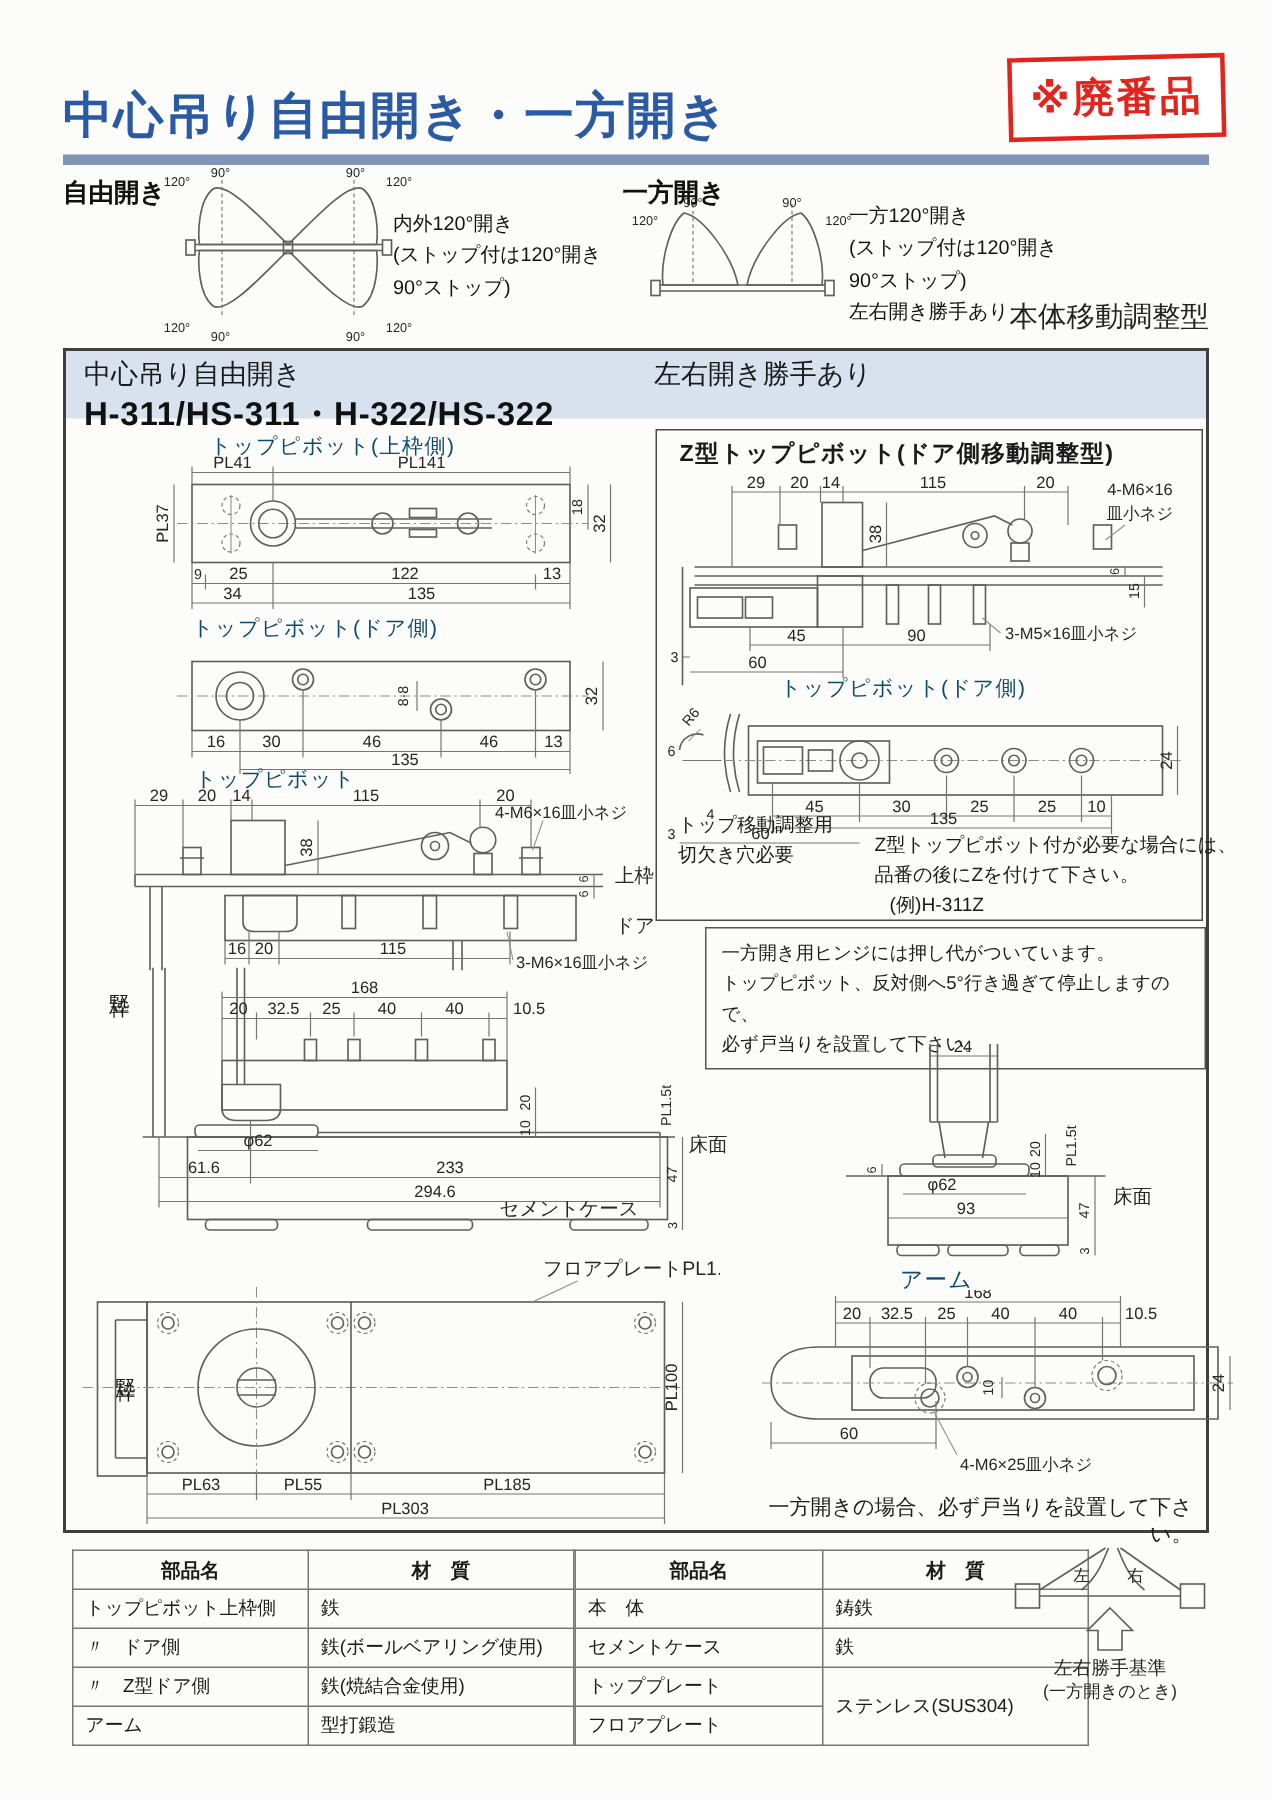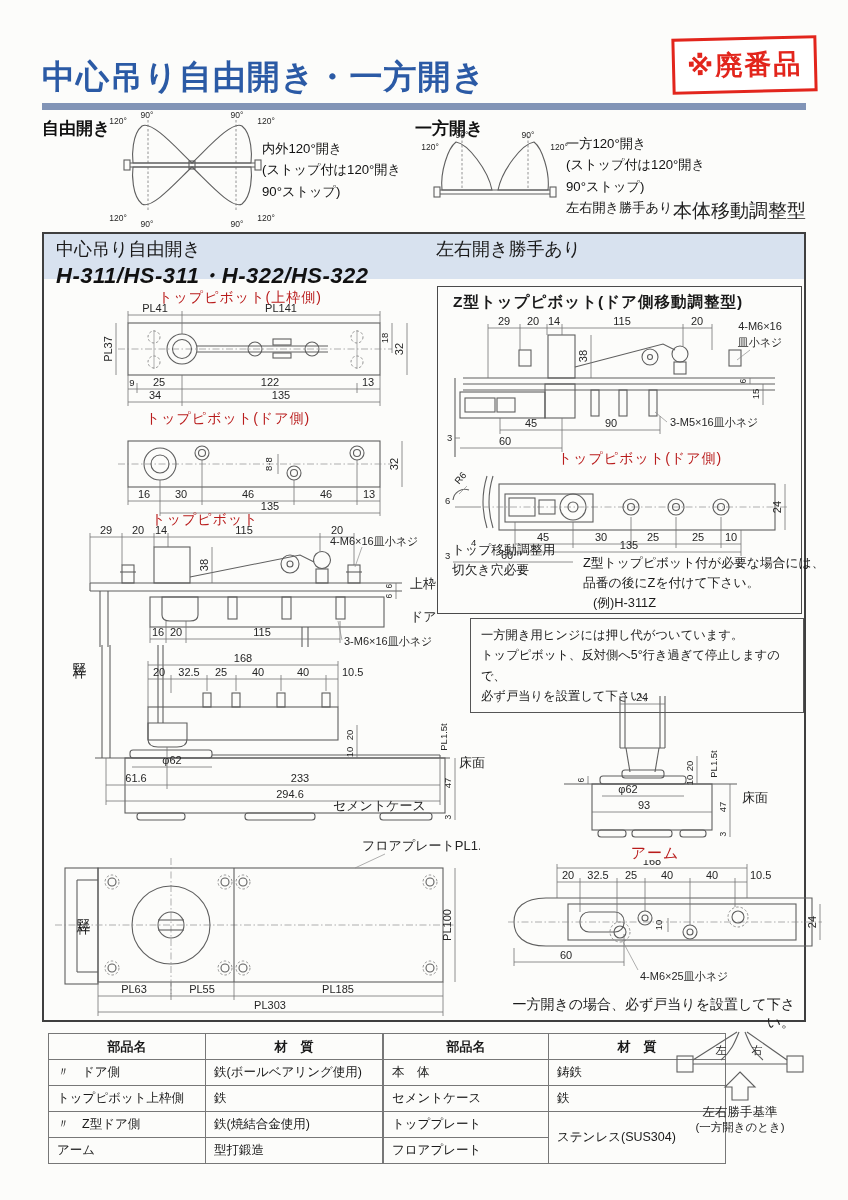--- a/index.html
+++ b/index.html
@@ -10,22 +10,22 @@
          letter-spacing:2px;padding:7px 12px;transform:rotate(-1.4deg);background:#fff;}
   .title{font-size:33px;font-weight:bold;color:#2b5aa5;letter-spacing:1px;}
   .rule{background:#8194b6;height:7px;}
   .seclabel{font-size:17px;font-weight:bold;color:#101010;}
   .desc{font-size:13.2px;line-height:1.62;color:#111;}
   .bodytype{font-size:19px;font-weight:normal;text-align:right;}
   .mainbox{border:2px solid #3f3f3f;}
   .band{background:#d8e2ef;display:flex;}
   .band .half{width:50%;padding:3px 12px 2px;}
   .sub{font-size:18px;color:#1a1a1a;}
-  .models{font-size:22px;font-weight:bold;letter-spacing:.5px;color:#111;font-style:italic;}
-  .dtitle{font-size:14px;letter-spacing:1px;text-align:center;color:#b91c1c;}
+  .models{font-size:22px;font-weight:bold;letter-spacing:.5px;color:#111;}
+  .dtitle{font-size:14px;letter-spacing:1px;text-align:left;color:#0c4a6e;}
   .ztitle{font-size:15.5px;font-weight:bold;letter-spacing:1px;color:#1a1a1a;}
   .vlabel{writing-mode:vertical-rl;text-orientation:upright;font-size:13.5px;letter-spacing:3px;color:#1a1a1a;}
   .zbox{border:1.5px solid #4a4a4a;}
   .notesm{font-size:12.8px;line-height:1.55;color:#1a1a1a;}
   .warnbox{border:1.2px solid #555;font-size:12.3px;line-height:1.65;padding:6px 10px;color:#1a1a1a;}
   .footnote{font-size:14px;text-align:right;color:#1a1a1a;}
   table.parts{border-collapse:collapse;table-layout:fixed;border-radius:27px;}
   .parts th,.parts td{border:1px solid #777;font-size:12.5px;padding:1px 8px;height:23px;
                       font-weight:normal;color:#1a1a1a;overflow:hidden;white-space:nowrap;}
   .parts th{font-size:13px;text-align:center;font-weight:bold;}
@@ -591,26 +591,26 @@
   <div class="abs footnote" style="left:495px;top:996px;width:300px;">一方開きの場合、必ず戸当りを設置して下さい。</div>
 
   <div class="abs" style="left:48px;top:1033px;display:flex;">
     <table class="parts">
       <tbody>
           <tr>
         <th style="width:140px;">部品名</th>
         <th style="width:160px;">材　質</th>
       </tr>
       <tr>
+        <td>トップピボット上枠側</td>
+        <td>鉄</td>
+      </tr>
+      <tr>
         <td class="ind">〃　ドア側</td>
         <td>鉄(ボールベアリング使用)</td>
-      </tr>
-      <tr>
-        <td>トップピボット上枠側</td>
-        <td>鉄</td>
       </tr>
       <tr>
         <td class="ind">〃　Z型ドア側</td>
         <td>鉄(焼結合金使用)</td>
       </tr>
       <tr>
         <td>アーム</td>
         <td>型打鍛造</td>
       </tr>
     </tbody>

